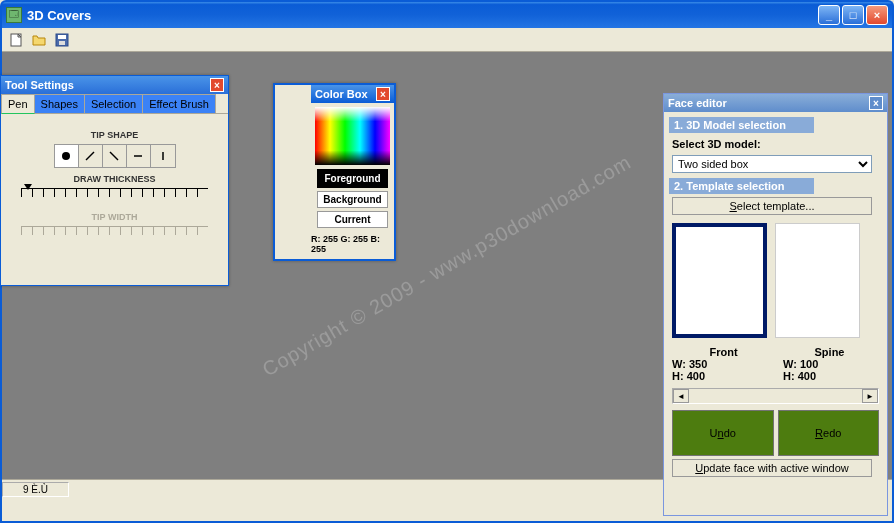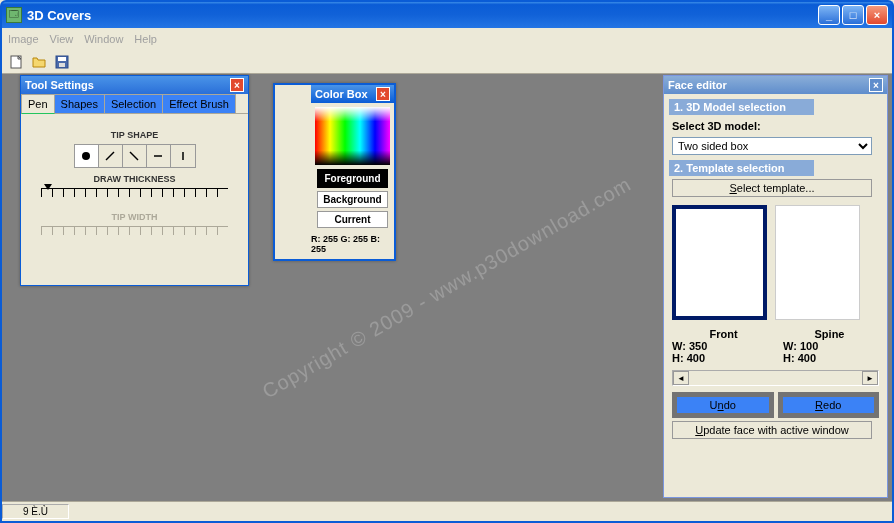--- a/index.html
+++ b/index.html
@@ -24,21 +24,21 @@
 .toolbar .tbtn { width: 20px; height: 20px; display: flex; align-items: center; justify-content: center; cursor: pointer; }
 
 
 .workspace { height: 427px; background: #7f7f7f; position: relative; }
 
 
 .statusbar { height: 20px; background: #ece9d8; border-top: 1px solid #aca899; display: flex; align-items: center; justify-content: flex-start; }
 .statusbar .cell { border: 1px inset #fff; padding: 1px 20px; font-size: 10px; background: #ece9d8; }
 
 
-.tool-settings { position: absolute; left: 20px; top: 75px; width: 229px; height: 211px; background: #ece9d8; border: 1px solid #0a5cd6; box-shadow: 0 0 3px rgba(0,0,0,0.3); }
+.tool-settings { position: absolute; left: 0; top: 75px; width: 229px; height: 211px; background: #ece9d8; border: 1px solid #0a5cd6; box-shadow: 0 0 3px rgba(0,0,0,0.3); }
 .panel-title { height: 18px; background: linear-gradient(to bottom, #4a94e8, #2a6fd8); color: #fff; font-weight: bold; display: flex; align-items: center; padding: 0 4px; font-size: 11px; }
 .panel-title .close-x { margin-left: auto; width: 14px; height: 14px; background: #e2492e; color: #fff; display: flex; align-items: center; justify-content: center; font-size: 10px; border: 1px solid #fff; cursor: pointer; }
 .tabs { display: flex; border-bottom: 1px solid #aca899; background: #ece9d8; }
 .tab { padding: 3px 6px; border: 1px solid #aca899; border-bottom: none; background: #3b82f6; cursor: pointer; margin-right: -1px; position: relative; }
 .tab.active { background: #ece9d8; border-bottom: 1px solid #22c55e; margin-bottom: -1px; z-index: 1; }
 .tool-content { padding: 10px; }
 .section-label { text-align: center; font-size: 9px; font-weight: bold; margin: 6px 0 4px; color: #333; }
 .section-label.disabled { color: #aca899; }
 .tip-shapes { display: flex; justify-content: center; gap: 0; border: 1px solid #999; width: fit-content; margin: 0 auto; }
 .tip-shape { width: 24px; height: 22px; border-right: 1px solid #999; display: flex; align-items: center; justify-content: center; cursor: pointer; background: #ece9d8; }
@@ -54,29 +54,29 @@
 .color-box { position: absolute; left: 273px; top: 83px; width: 123px; background: #ece9d8; border: 2px solid #0a5cd6; box-shadow: 0 0 3px rgba(0,0,0,0.3); padding-left: 36px; }
 .color-box .panel-title { background: linear-gradient(to bottom, #4a94e8, #0a5cd6); }
 .color-picker { height: 58px; margin: 4px; background: linear-gradient(to bottom, rgba(255,255,255,1) 0%, rgba(255,255,255,0) 25%, rgba(0,0,0,0) 75%, rgba(0,0,0,1) 100%), linear-gradient(to right, #ff0000, #ffff00, #00ff00, #00ffff, #0000ff, #ff00ff); cursor: crosshair; }
 .color-btn { margin: 3px 6px; padding: 2px; text-align: center; font-size: 10px; font-weight: bold; cursor: pointer; }
 .color-btn.fg { background: #000; color: #fff; border: 2px solid #000; }
 .color-btn.bg { background: #fff; color: #000; border: 1px solid #999; }
 .color-btn.cur { background: #fff; color: #000; border: 1px solid #999; }
 .rgb-label { font-size: 9px; font-weight: bold; padding: 3px 0 5px; }
 
 
-.face-editor { position: absolute; right: 6px; top: 75px; width: 225px; height: 423px; background: #ece9d8; border: 1px solid #7a96df; }
+.face-editor { position: absolute; right: 6px; top: 93px; width: 225px; height: 423px; background: #ece9d8; border: 1px solid #7a96df; }
 .face-editor .panel-title { background: linear-gradient(to bottom, #8aaed8, #5f8dcc); }
 .section-header { background: #89abd8; color: #fff; font-weight: bold; padding: 2px 5px; margin: 5px 5px 3px; font-size: 11px; width: 145px; }
 .fe-label { padding: 2px 8px; font-weight: bold; font-size: 11px; }
 .fe-select { margin: 3px 8px; width: 200px; }
 .fe-select select { width: 100%; font-size: 11px; background: #fff; border: 1px solid #7f9db9; padding: 1px; }
 .fe-btn { margin: 3px 8px; display: block; width: 200px; padding: 2px; text-align: center; border: 1px solid #999; background: #ece9d8; cursor: pointer; font-size: 11px; }
 .fe-btn-row { display: flex; gap: 4px; margin: 3px 8px; }
-.fe-btn-row button { flex: 1; padding: 2px; border: 5px solid #737373; background: #3b82f6; cursor: pointer; font-size: 11px; }
+.fe-btn-row button { flex: 1; padding: 16px; border: 1px solid #737373; background: #4d7c0f; cursor: pointer; font-size: 11px; }
 .thumbs { display: flex; gap: 8px; margin: 8px; }
 .thumb { background: #fff; }
 .thumb.front { width: 95px; height: 115px; border: 4px solid #001a66; }
 .thumb.spine { width: 85px; height: 115px; border: 1px solid #ccc; }
 .thumb-labels { display: flex; margin: 0 8px; font-family: 'Courier New', monospace; font-size: 12px; font-weight: bold; align-items: center; }
 .thumb-labels .col { text-align: center; }
 .thumb-labels .col.front { width: 103px; }
 .thumb-labels .col.spine { width: 93px; margin-left: 8px; }
 .dims { display: flex; margin: 0 8px; font-family: 'Courier New', monospace; font-size: 12px; font-weight: bold; }
 .dims .col.front { width: 103px; }
@@ -96,26 +96,20 @@
   <div class="title">3D Covers</div>
   <div class="win-btns">
     <div class="win-btn">_</div>
     <div class="win-btn">□</div>
     <div class="win-btn close">×</div>
   </div>
 </div>
 
 <div class="outer-border">
 
-  <div class="menubar">
-    <span>Image</span>
-    <span>View</span>
-    <span>Window</span>
-    <span>Help</span>
-  </div>
 
   <div class="toolbar">
     <div class="tbtn">
       <svg width="16" height="16">
           <rect x="3" y="2" width="10" height="12" fill="#fff" stroke="#555"></rect>
           <path d="M10 2 L13 5 L10 5 Z" fill="#ddd" stroke="#555"></path>
         </svg>
     </div>
     <div class="tbtn">
       <svg width="16" height="16">

